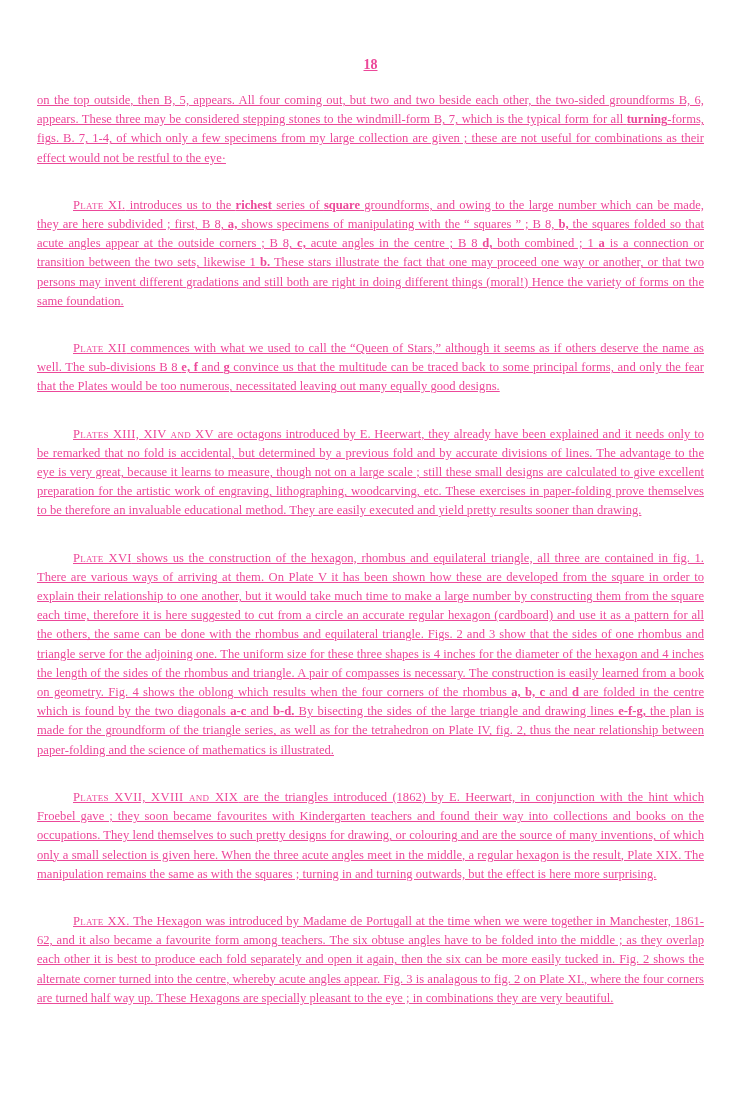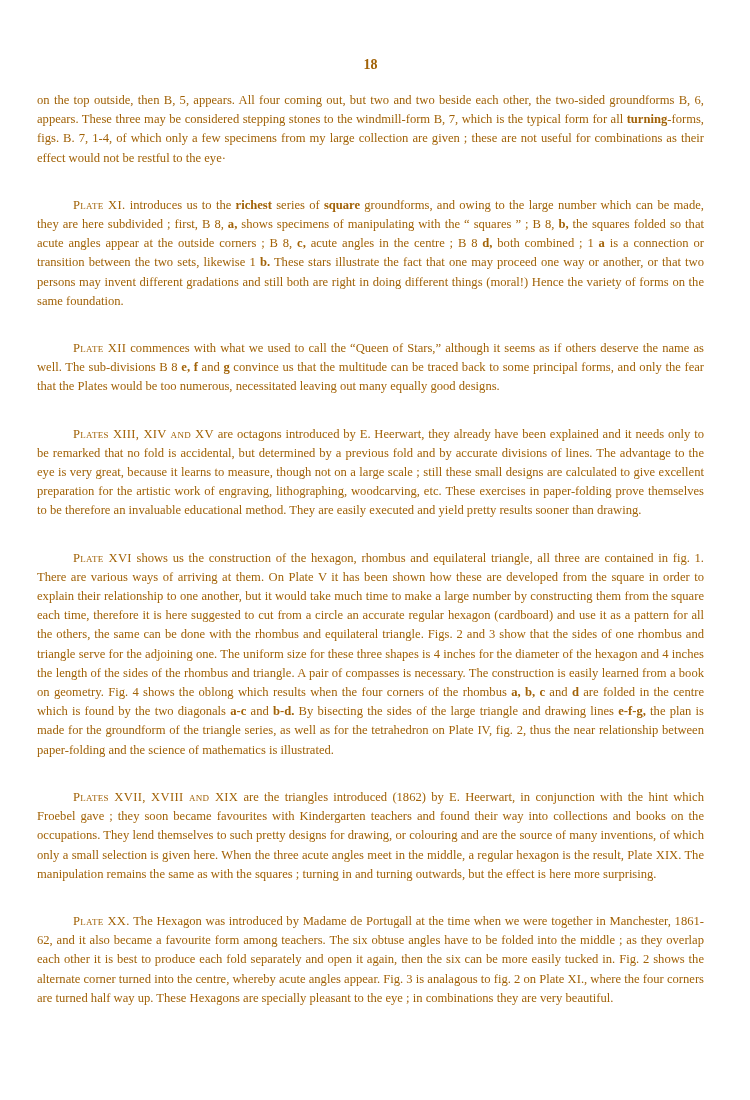--- a/index.html
+++ b/index.html
@@ -1,20 +1,20 @@
 <!DOCTYPE html>
 <html><head>
 <meta charset="utf-8">
 <style>
   html, body { margin: 0; padding: 0; background: #ffffff; }
   body { width: 750px; height: 1100px; position: relative; overflow: hidden; }
   .page {
     position: absolute; left: 37px; top: 55px; width: 667px;
     font-family: "Liberation Serif", "DejaVu Serif", serif;
-    color: #a16207; font-size: 12.6px; line-height: 19.2px;
+    color: #ec4899; font-size: 12.6px; line-height: 19.2px; text-decoration: underline;
   }
   .page-number {
     text-align: center; font-weight: bold; font-size: 14px;
     margin: 0 0 7px 0; line-height: 20px;
   }
   p { margin: 0; text-align: justify; }
   p.para { text-indent: 36px; margin-top: 28px; }
   p.first { text-indent: 0; margin-top: 16px; }
   .sc { font-variant: small-caps; letter-spacing: 0.3px; }
   b { font-weight: bold; }

